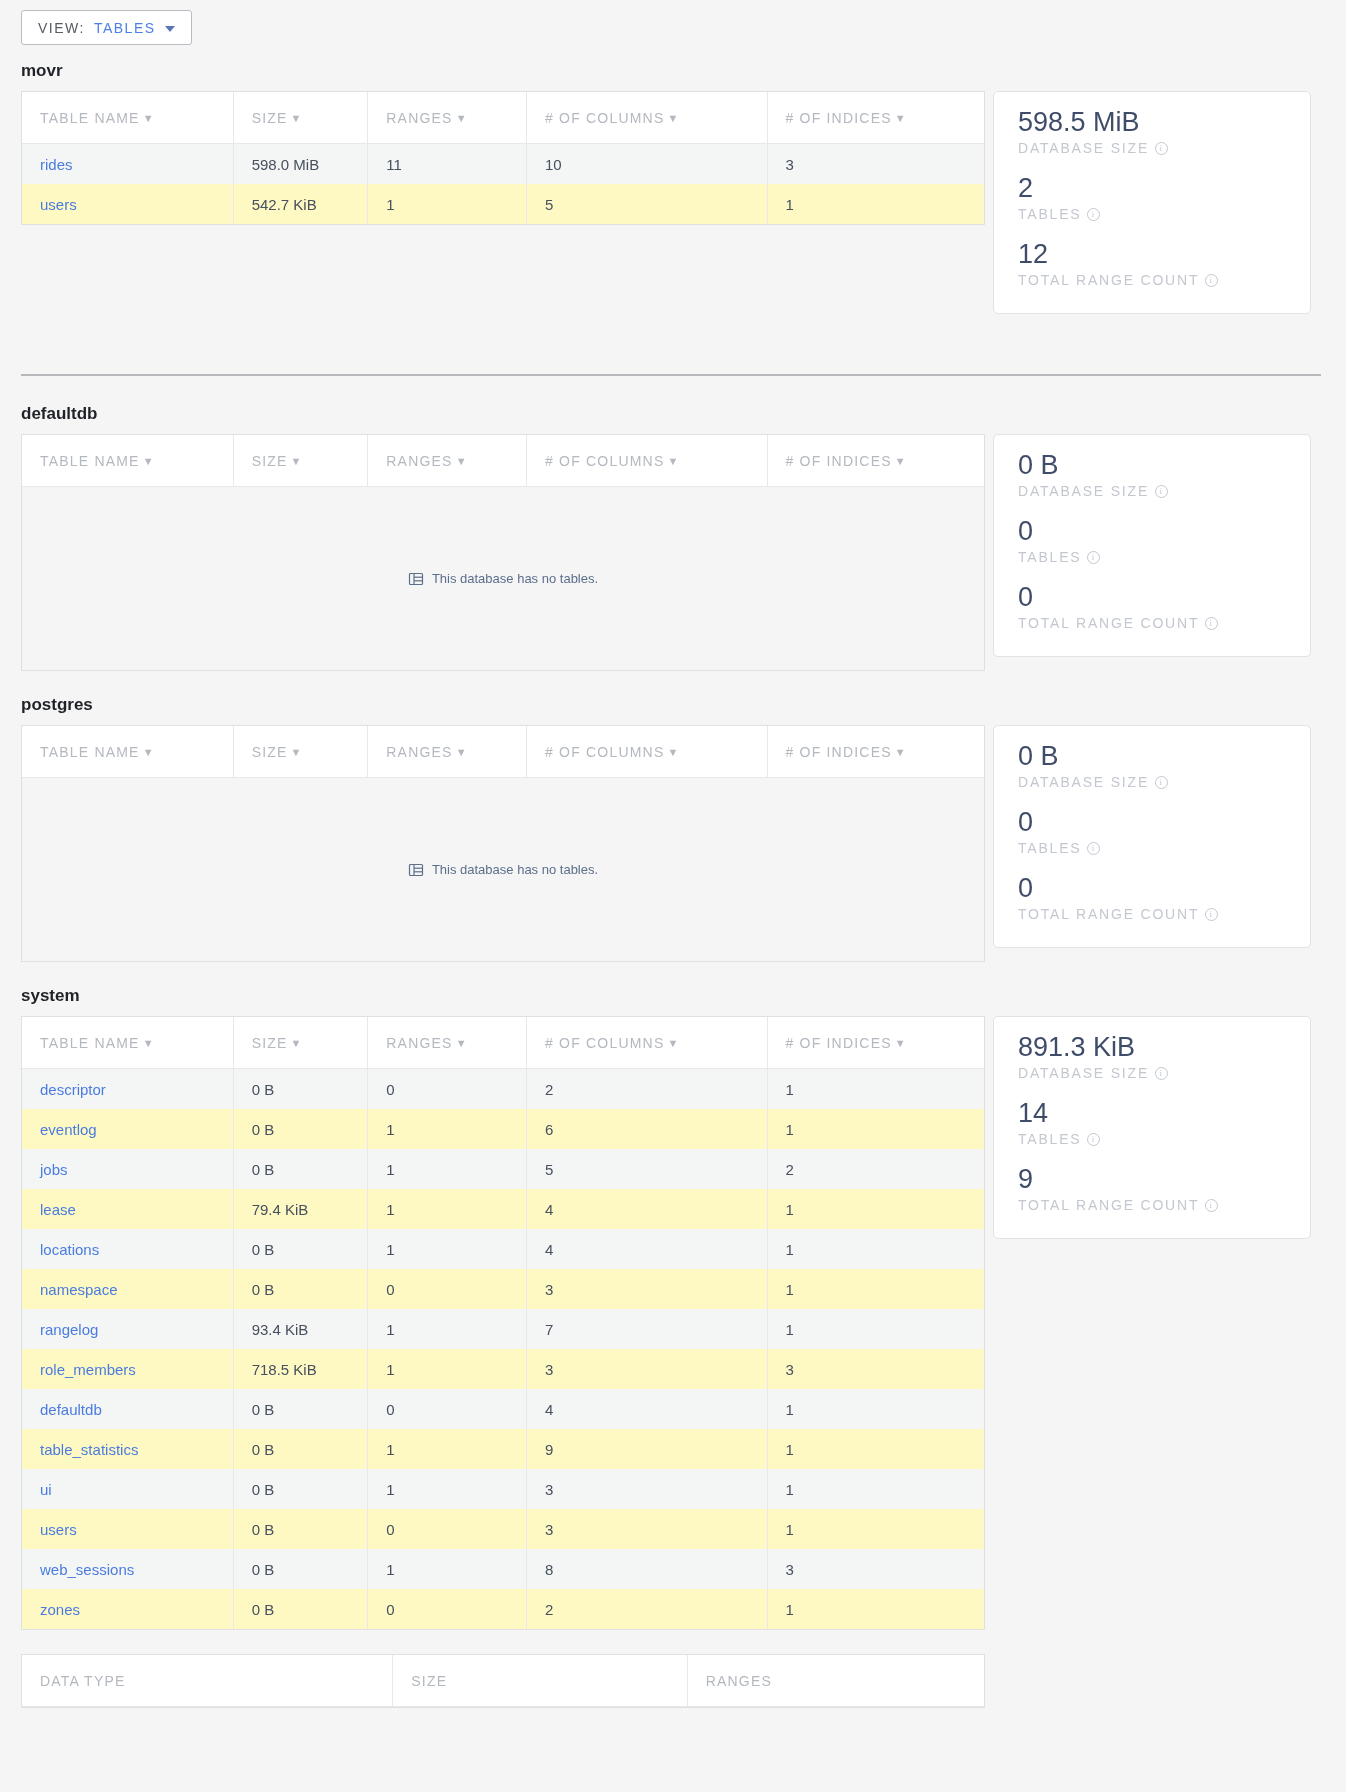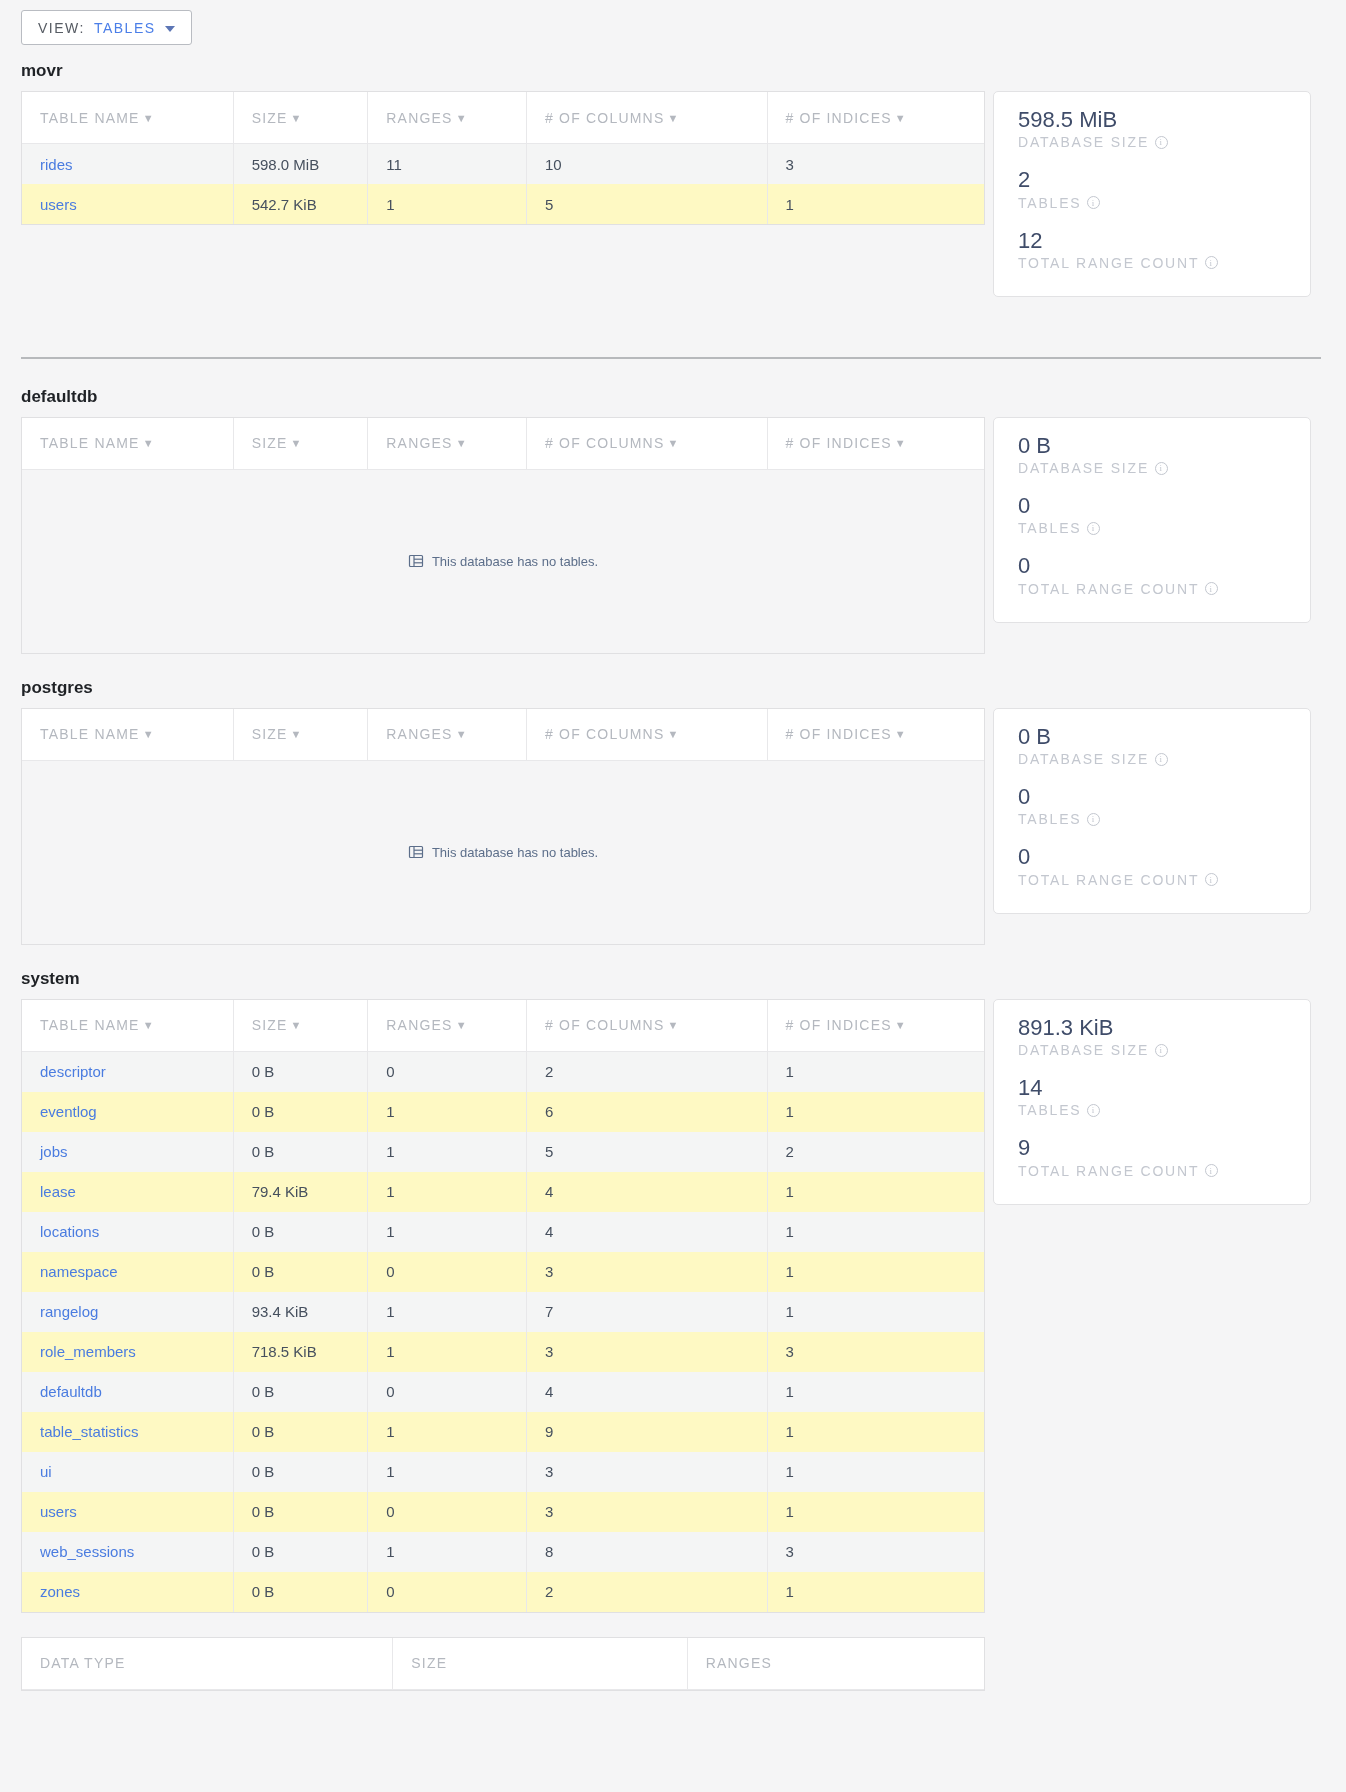--- a/index.html
+++ b/index.html
@@ -75,21 +75,21 @@
   .empty-icon { display: inline-flex; }
   .empty-icon svg { stroke: #5c6e8a; fill: none; stroke-width: 1.2; }
 
   
   .stats-card {
     width: 318px; background: #ffffff;
     border: 1px solid #e2e2e4; border-radius: 5px;
     padding: 15px 24px 8px 24px;
   }
   .stat { margin-bottom: 17px; }
-  .stat-value { font-size: 22px; line-height: 1.15; color: #3f4c69; }
+  .stat-value { font-size: 27px; line-height: 1.15; color: #3f4c69; }
   .stat-label {
     display: flex; align-items: center; gap: 6px;
     font-size: 14px; letter-spacing: 1.8px; color: #c3c7cf;
     margin-top: 2px; white-space: nowrap;
   }
   .info-icon {
     display: inline-flex; align-items: center; justify-content: center;
     width: 13px; height: 13px; border: 1px solid #c3c7cf; border-radius: 50%;
     font-size: 9px; color: #c3c7cf; font-family: "Liberation Serif", serif;
     flex: none; cursor: pointer;

